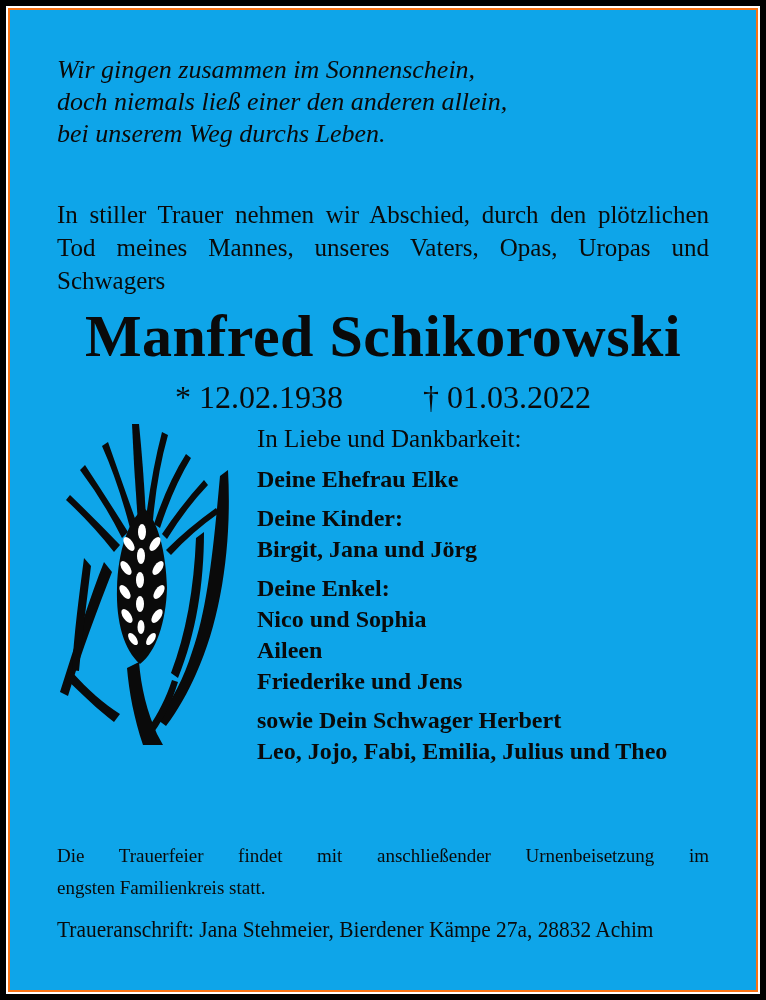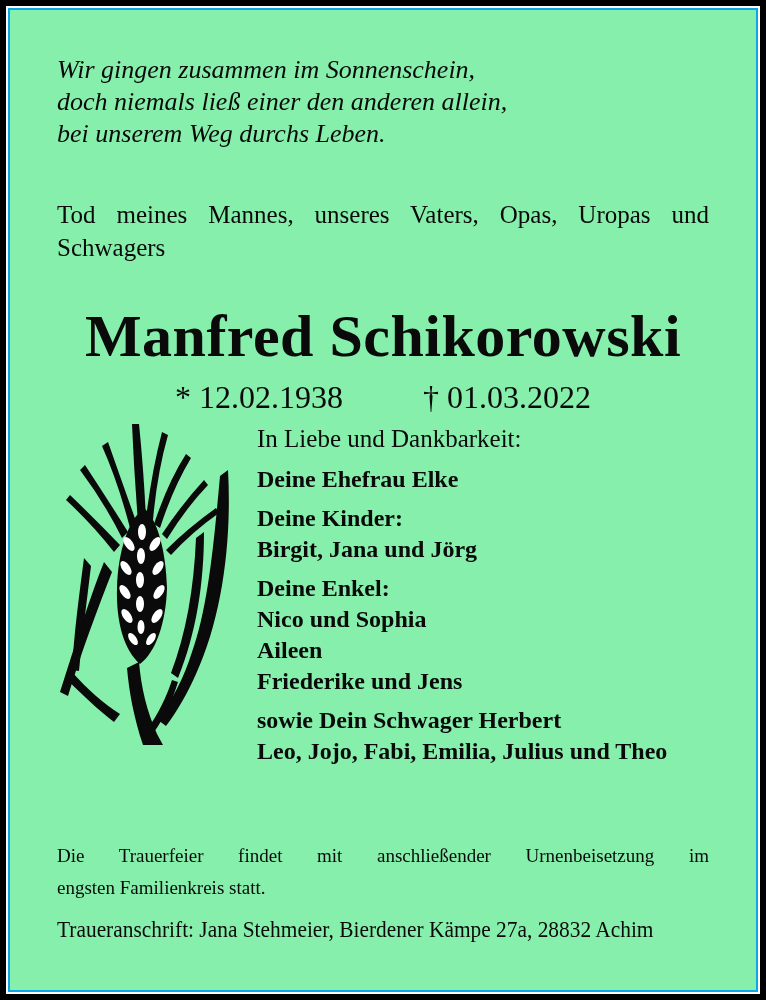--- a/index.html
+++ b/index.html
@@ -10,23 +10,23 @@
     color: #0a0a0a;
   }
   .page {
     width: 766px; height: 1000px;
     border: 6px solid #000;
     padding: 2px;
     background: #fff;
   }
   .inner {
     width: 100%; height: 100%;
-    border: 2px solid #0ea5e9;
+    border: 2px solid #f97316;
     position: relative;
-    background: #86efac;
+    background: #0ea5e9;
     overflow: hidden;
   }
   .poem {
     position: absolute; left: 47px; top: 44px;
     font-style: italic;
     font-size: 26px; line-height: 32px;
     white-space: nowrap;
   }
   .intro {
     position: absolute; left: 47px; top: 188px; width: 652px;
@@ -78,20 +78,21 @@
 <div class="page">
   <div class="inner">
 
     <div class="poem">
       <div class="line">Wir gingen zusammen im Sonnenschein,</div>
       <div class="line">doch niemals ließ einer den anderen allein,</div>
       <div class="line">bei unserem Weg durchs Leben.</div>
     </div>
 
     <div class="intro">
+      <div class="jl">In stiller Trauer nehmen wir Abschied, durch den plötzlichen</div>
       <div class="jl">Tod meines Mannes, unseres Vaters, Opas, Uropas und</div>
       <div>Schwagers</div>
     </div>
 
     <div class="deceased-name">Manfred Schikorowski</div>
 
     <div class="dates">
       <span>* 12.02.1938</span>
       <span>† 01.03.2022</span>
     </div>

